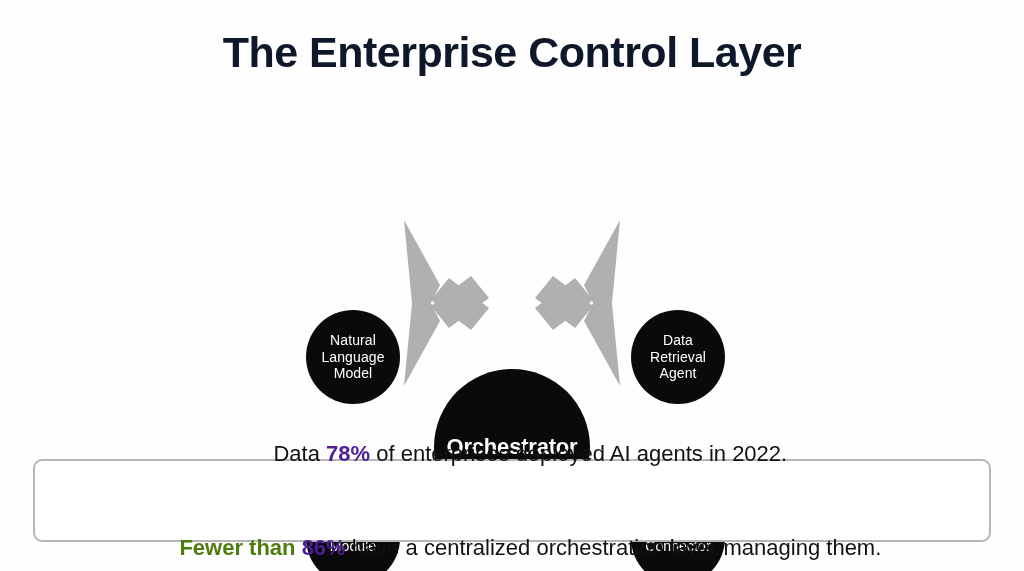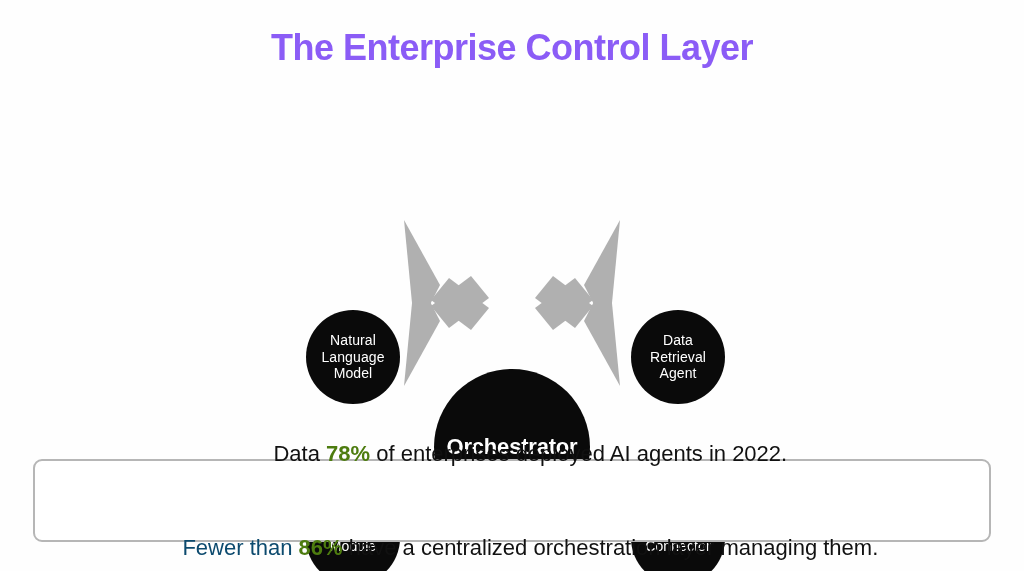--- a/index.html
+++ b/index.html
@@ -25,24 +25,24 @@
   .header {
     position: absolute;
     left: 0;
     top: 0;
     width: 1024px;
     text-align: center;
   }
   .title {
     margin: 0;
     padding-top: 28px;
-    font-size: 36px;
+    font-size: 43px;
     font-weight: 700;
     letter-spacing: -0.5px;
-    color: #8b5cf6;
+    color: #0f172a;
     line-height: 1.12;
   }
   .subtitle {
     margin: 0 auto;
     padding-top: 12px;
     width: 940px;
     font-size: 21px;
     font-weight: 400;
     color: #111111;
     line-height: 1.32;
@@ -128,26 +128,26 @@
     justify-content: center;
   }
   .callout-line {
     font-size: 22px;
     line-height: 1.42;
     color: #111111;
     text-align: center;
     white-space: pre;
   }
   .stat {
+    color: #4c1d95;
+    font-weight: 700;
+  }
+  .stat-lead {
     color: #4d7c0f;
     font-weight: 700;
-  }
-  .stat-lead {
-    color: #0c4a6e;
-    font-weight: 400;
   }
 </style>
 </head>
 <body>
 
 <div id="slide">
 
   <div class="header">
     <h1 class="title">The Enterprise Control Layer</h1>
   </div>

